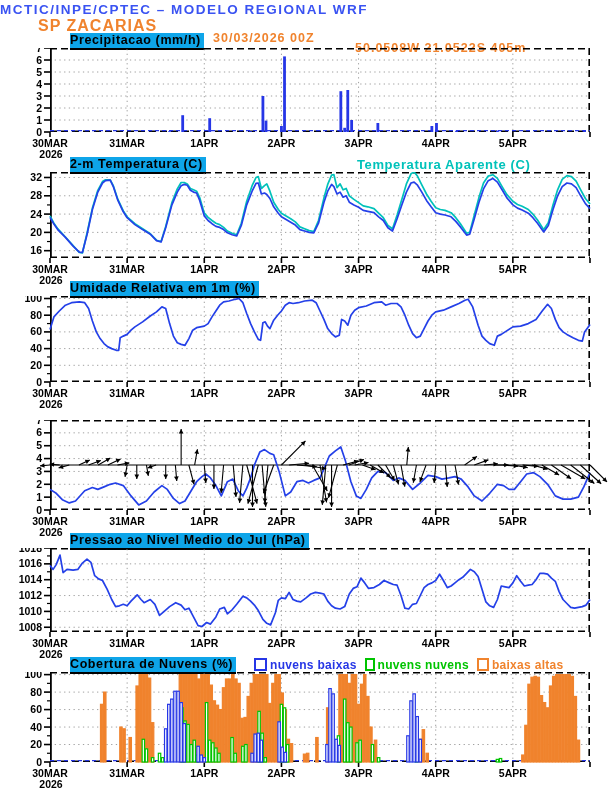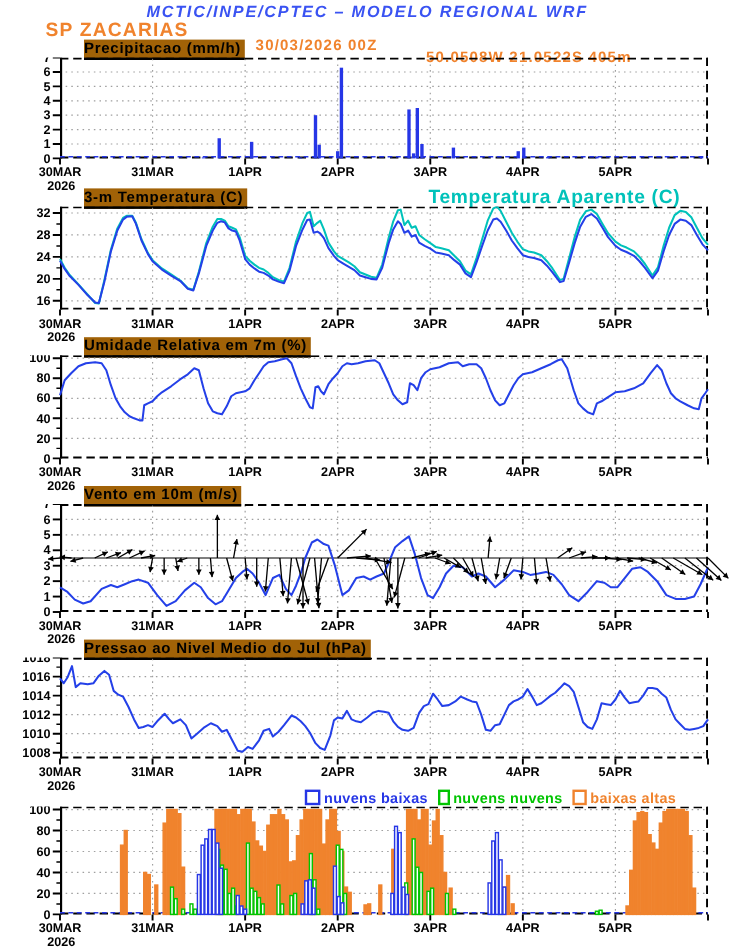--- a/index.html
+++ b/index.html
@@ -1,51 +1,51 @@
 <!DOCTYPE html>
 <html><head>
 <meta charset="utf-8">
 <style>
   html,body{margin:0;padding:0;background:#fff;}
   .page{position:relative;width:612px;height:792px;background:#fff;
         font-family:"Liberation Sans",sans-serif;overflow:hidden;}
-  .hdr1{position:absolute;top:2px;left:0;width:612px;text-align:center;
-        font-size:13.5px;font-weight:bold;letter-spacing:1.5px;color:#3a53f2;font-style:italic;}
+  .hdr1{position:absolute;top:2px;left:0;width:612px;text-align:left;
+        font-size:13.5px;font-weight:bold;letter-spacing:1.5px;color:#3a53f2;}
   .hdr2a{position:absolute;top:17px;left:38px;font-size:16px;font-weight:bold;
         letter-spacing:1px;color:#f0832d;}
   .hdr2b{position:absolute;top:31px;left:213px;font-size:12.5px;font-weight:bold;
         letter-spacing:1px;color:#f0832d;}
   .hdr3{position:absolute;top:41px;left:355px;width:232px;
         font-size:12.5px;font-weight:bold;letter-spacing:1px;color:#f0832d;}
   .ptitle{position:absolute;left:70px;height:15px;line-height:15px;
         font-size:12.5px;font-weight:bold;letter-spacing:0.6px;color:#000;
-        border-bottom:2px solid #000;background:#a16207;padding-right:3px;}
+        border-bottom:2px solid #000;background:#0ea5e9;padding-right:3px;}
   .tlegend{position:absolute;left:357px;height:15px;line-height:15px;
-        font-size:16px;font-weight:bold;letter-spacing:0.6px;color:#00c2ba;}
+        font-size:13px;font-weight:bold;letter-spacing:0.6px;color:#00c2ba;}
   .clegend{position:absolute;top:657px;left:246px;height:15px;display:flex;
         align-items:center;font-size:12px;font-weight:bold;letter-spacing:0.3px;}
   .cbox{display:inline-block;height:9px;border-width:2px;border-style:solid;
         background:#fff;margin:0 3px 0 8px;}
   svg{position:absolute;left:0;}
 </style>
 </head>
 <body>
 
 <div class="page">
   <div class="hdr1">MCTIC/INPE/CPTEC – MODELO REGIONAL WRF</div>
   <div class="hdr2a">SP ZACARIAS</div>
   <div class="hdr2b">30/03/2026 00Z</div>
   <div class="hdr3">50.0508W 21.0522S 405m</div>
 
   <div class="ptitle" style="top:33px">Precipitacao (mm/h)</div>
-  <div class="ptitle" style="top:157px">3-m Temperatura (C)</div>
+  <div class="ptitle" style="top:157px">2-m Temperatura (C)</div>
   <div class="tlegend" style="top:157px">Temperatura Aparente (C)</div>
-  <div class="ptitle" style="top:281px">Umidade Relativa em 7m (%)</div>
-  <div class="ptitle" style="top:405px">Vento em 10m (m/s)</div>
+  <div class="ptitle" style="top:281px">Umidade Relativa em 1m (%)</div>
   <div class="ptitle" style="top:533px">Pressao ao Nivel Medio do Jul (hPa)</div>
+  <div class="ptitle" style="top:657px">Cobertura de Nuvens (%)</div>
 
   <div class="clegend">
     <span class="cbox" style="width:9px;border-color:#2636e6"></span>
     <span style="color:#2636e6">nuvens baixas</span>
     <span class="cbox" style="width:6px;border-color:#00c400"></span>
     <span style="color:#00c400">nuvens nuvens</span>
     <span class="cbox" style="width:8px;border-color:#f0832d"></span>
     <span style="color:#f0832d">baixas altas</span>
   </div>
 

